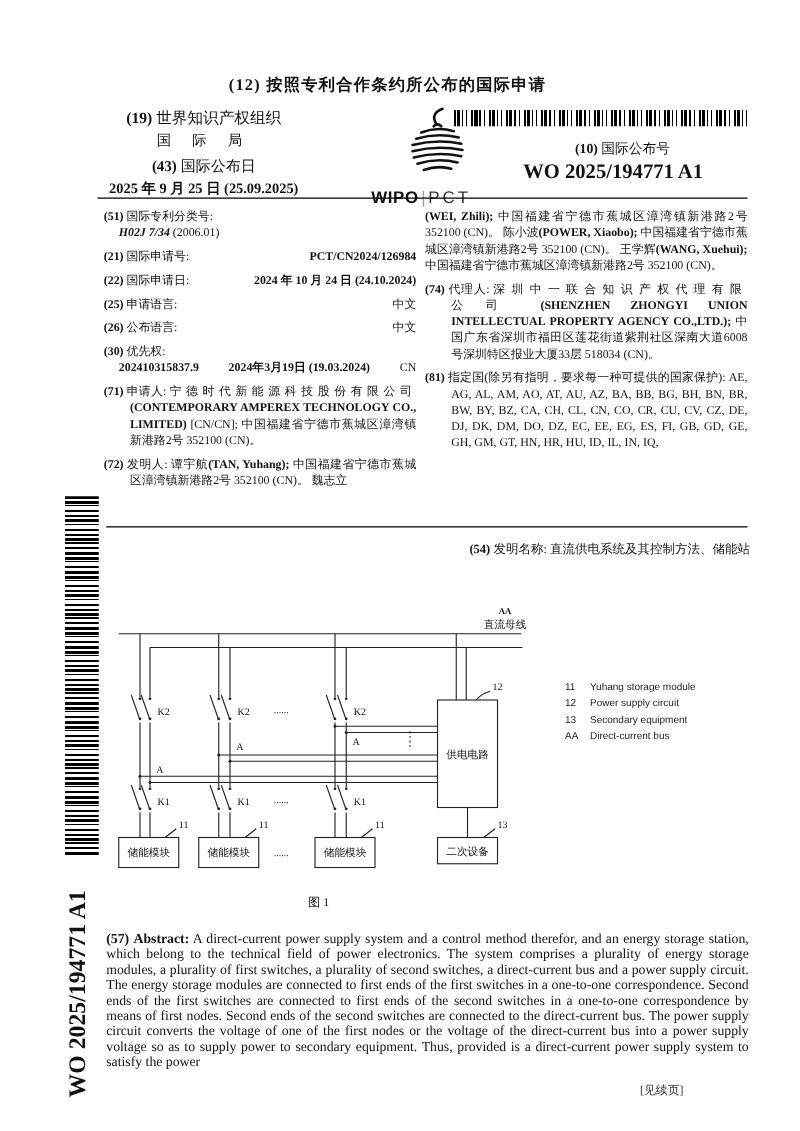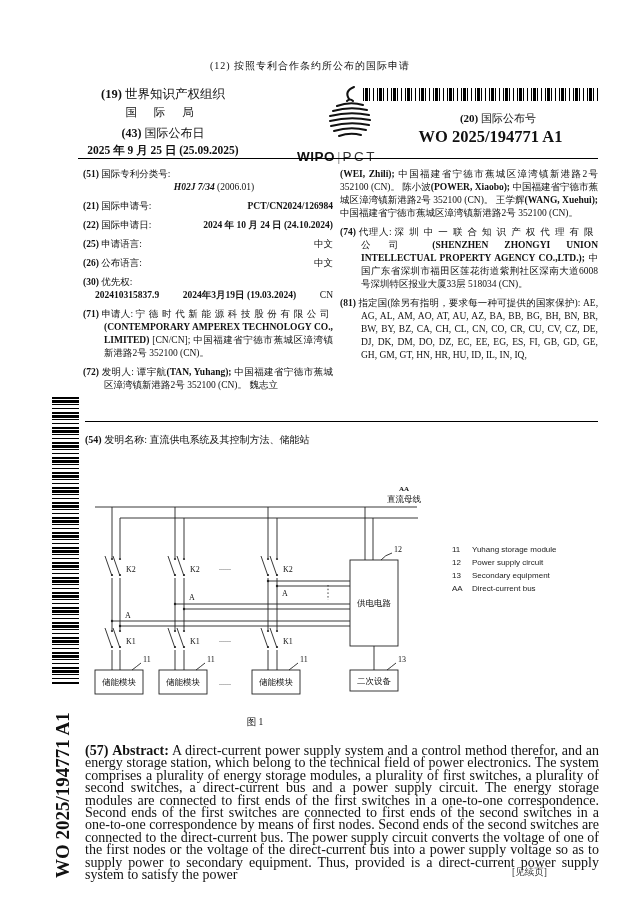--- a/index.html
+++ b/index.html
@@ -3,21 +3,21 @@
 <meta charset="utf-8">
 <style>
   html,body{margin:0;padding:0;background:#e8e8e8;}
   #page{position:relative;width:640px;height:905px;background:#ffffff;margin:0 auto;
         font-family:"Liberation Serif", serif;color:#111;overflow:hidden;}
   .abs{position:absolute;}
   .center{text-align:center;}
   .b{font-weight:bold;}
   .i{font-style:italic;}
   
-  #pub-line{top:59px;left:0;width:620px;font-size:10px;font-weight:normal;letter-spacing:1px;}
+  #pub-line{top:59px;left:0;width:620px;font-size:13px;font-weight:bold;letter-spacing:1px;}
   #hdr-left{top:86px;left:52px;width:222px;font-size:12.5px;}
   #org2{font-size:11.5px;letter-spacing:7px;margin-top:2px;}
   #pubdate-lbl{font-size:12px;margin-top:5px;}
   #pubdate{font-size:11.5px;font-weight:bold;margin-top:1px;}
   
   #logo{top:84px;left:289px;width:88px;text-align:right;}
   #logo-text{font-family:"Liberation Sans",sans-serif;font-size:13.5px;margin-top:1px;white-space:nowrap;}
   #logo-text .wipo{font-weight:bold;letter-spacing:.5px;}
   #logo-text .sep{color:#999;font-weight:300;padding:0 2px;}
   #logo-text .pct{letter-spacing:2.5px;color:#333;}
@@ -29,37 +29,37 @@
   .rule{border-top:1.6px solid #000;height:0;}
   #rule1{top:158px;left:78px;width:520px;}
   #rule2{top:421px;left:85px;width:513px;}
   
   .col{font-size:9.5px;line-height:13px;}
   #col-left{top:168px;left:83px;width:250px;}
   #col-right{top:168px;left:340px;width:258px;}
   .blk{margin-bottom:6px;text-indent:-21px;padding-left:21px;text-align:justify;}
   .row{display:flex;justify-content:space-between;margin-bottom:6px;}
   .row .lft{white-space:nowrap;}
-  .sub{padding-left:12px;text-align:center;}
+  .sub{padding-left:12px;}
   .spaced{letter-spacing:3.5px;}
   .spaced2{letter-spacing:4.5px;}
   
   #barcode-left{top:397px;left:52px;width:27px;height:287px;
     background:repeating-linear-gradient(180deg,#000 0 2px,#fff 2px 3.5px,#000 3.5px 6px,#fff 6px 7px,#000 7px 8px,#fff 8px 11px,#000 11px 12.5px,#fff 12.5px 15px);}
   #side-pubnum{top:878px;left:52px;width:180px;height:22px;font-size:19px;font-weight:bold;
     transform-origin:0 0;transform:rotate(-90deg);white-space:nowrap;}
   
   #title-blk{top:428px;left:85px;width:515px;font-size:9.4px;line-height:12.5px;}
-  #title-cn{margin-top:6px;font-size:10px;}
+  #title-cn{margin-top:6px;font-size:10px;text-align:right;}
   
   #legend{top:543px;left:452px;font-family:"Liberation Sans",sans-serif;font-size:8px;line-height:13px;color:#222;}
   #legend .lg-row{display:flex;}
   #legend .lg-code{width:20px;}
   
-  #abstract{top:745px;left:85px;width:514px;font-size:14px;line-height:12.4px;text-align:justify;}
+  #abstract{top:745px;left:85px;width:514px;font-size:11px;line-height:12.4px;text-align:justify;}
   #continued{top:866px;left:512px;width:86px;font-size:9.5px;color:#333;text-align:left;}
   
   #figure{top:482px;left:85px;}
   #figure line, #figure path, #figure rect{stroke:#222;fill:none;}
   #figure text{fill:#111;stroke:none;font-family:"Liberation Serif",serif;}
   .dg-lbl{font-size:8px;}
   .dg-box-lbl{font-size:8.5px;}
   .dg-ref{font-size:8px;}
   .dg-aa{font-size:7px;font-weight:bold;font-family:"Liberation Sans",sans-serif;}
   .dg-cap{font-size:9.5px;}
@@ -91,21 +91,21 @@
         <path d="M11,47 Q27,42 43,46"></path>
         <path d="M16,52 Q27,48 38,51"></path>
       </g>
     </svg>
     <div id="logo-text">
       <span class="wipo">WIPO</span><span class="sep">|</span><span class="pct">PCT</span>
     </div>
   </div>
 
   <div id="barcode-top" class="abs"></div>
-  <div id="pubnum-lbl" class="abs center"><span class="b">(20)</span> <span>国际公布号</span></div>
+  <div id="pubnum-lbl" class="abs center"><span class="b">(10)</span> <span>国际公布号</span></div>
   <div id="pubnum" class="abs center">WO 2025/194771 A1</div>
 
   <div id="rule1" class="abs rule"></div>
 
   <div id="col-left" class="abs col">
     <div>
       <div><span class="b">(51)</span> <span>国际专利分类号:</span></div>
       <div class="sub" style="margin-bottom:6px;"><span class="b i">H02J 7/34</span><span> (2006.01)</span></div>
     </div>
     <div class="row">

